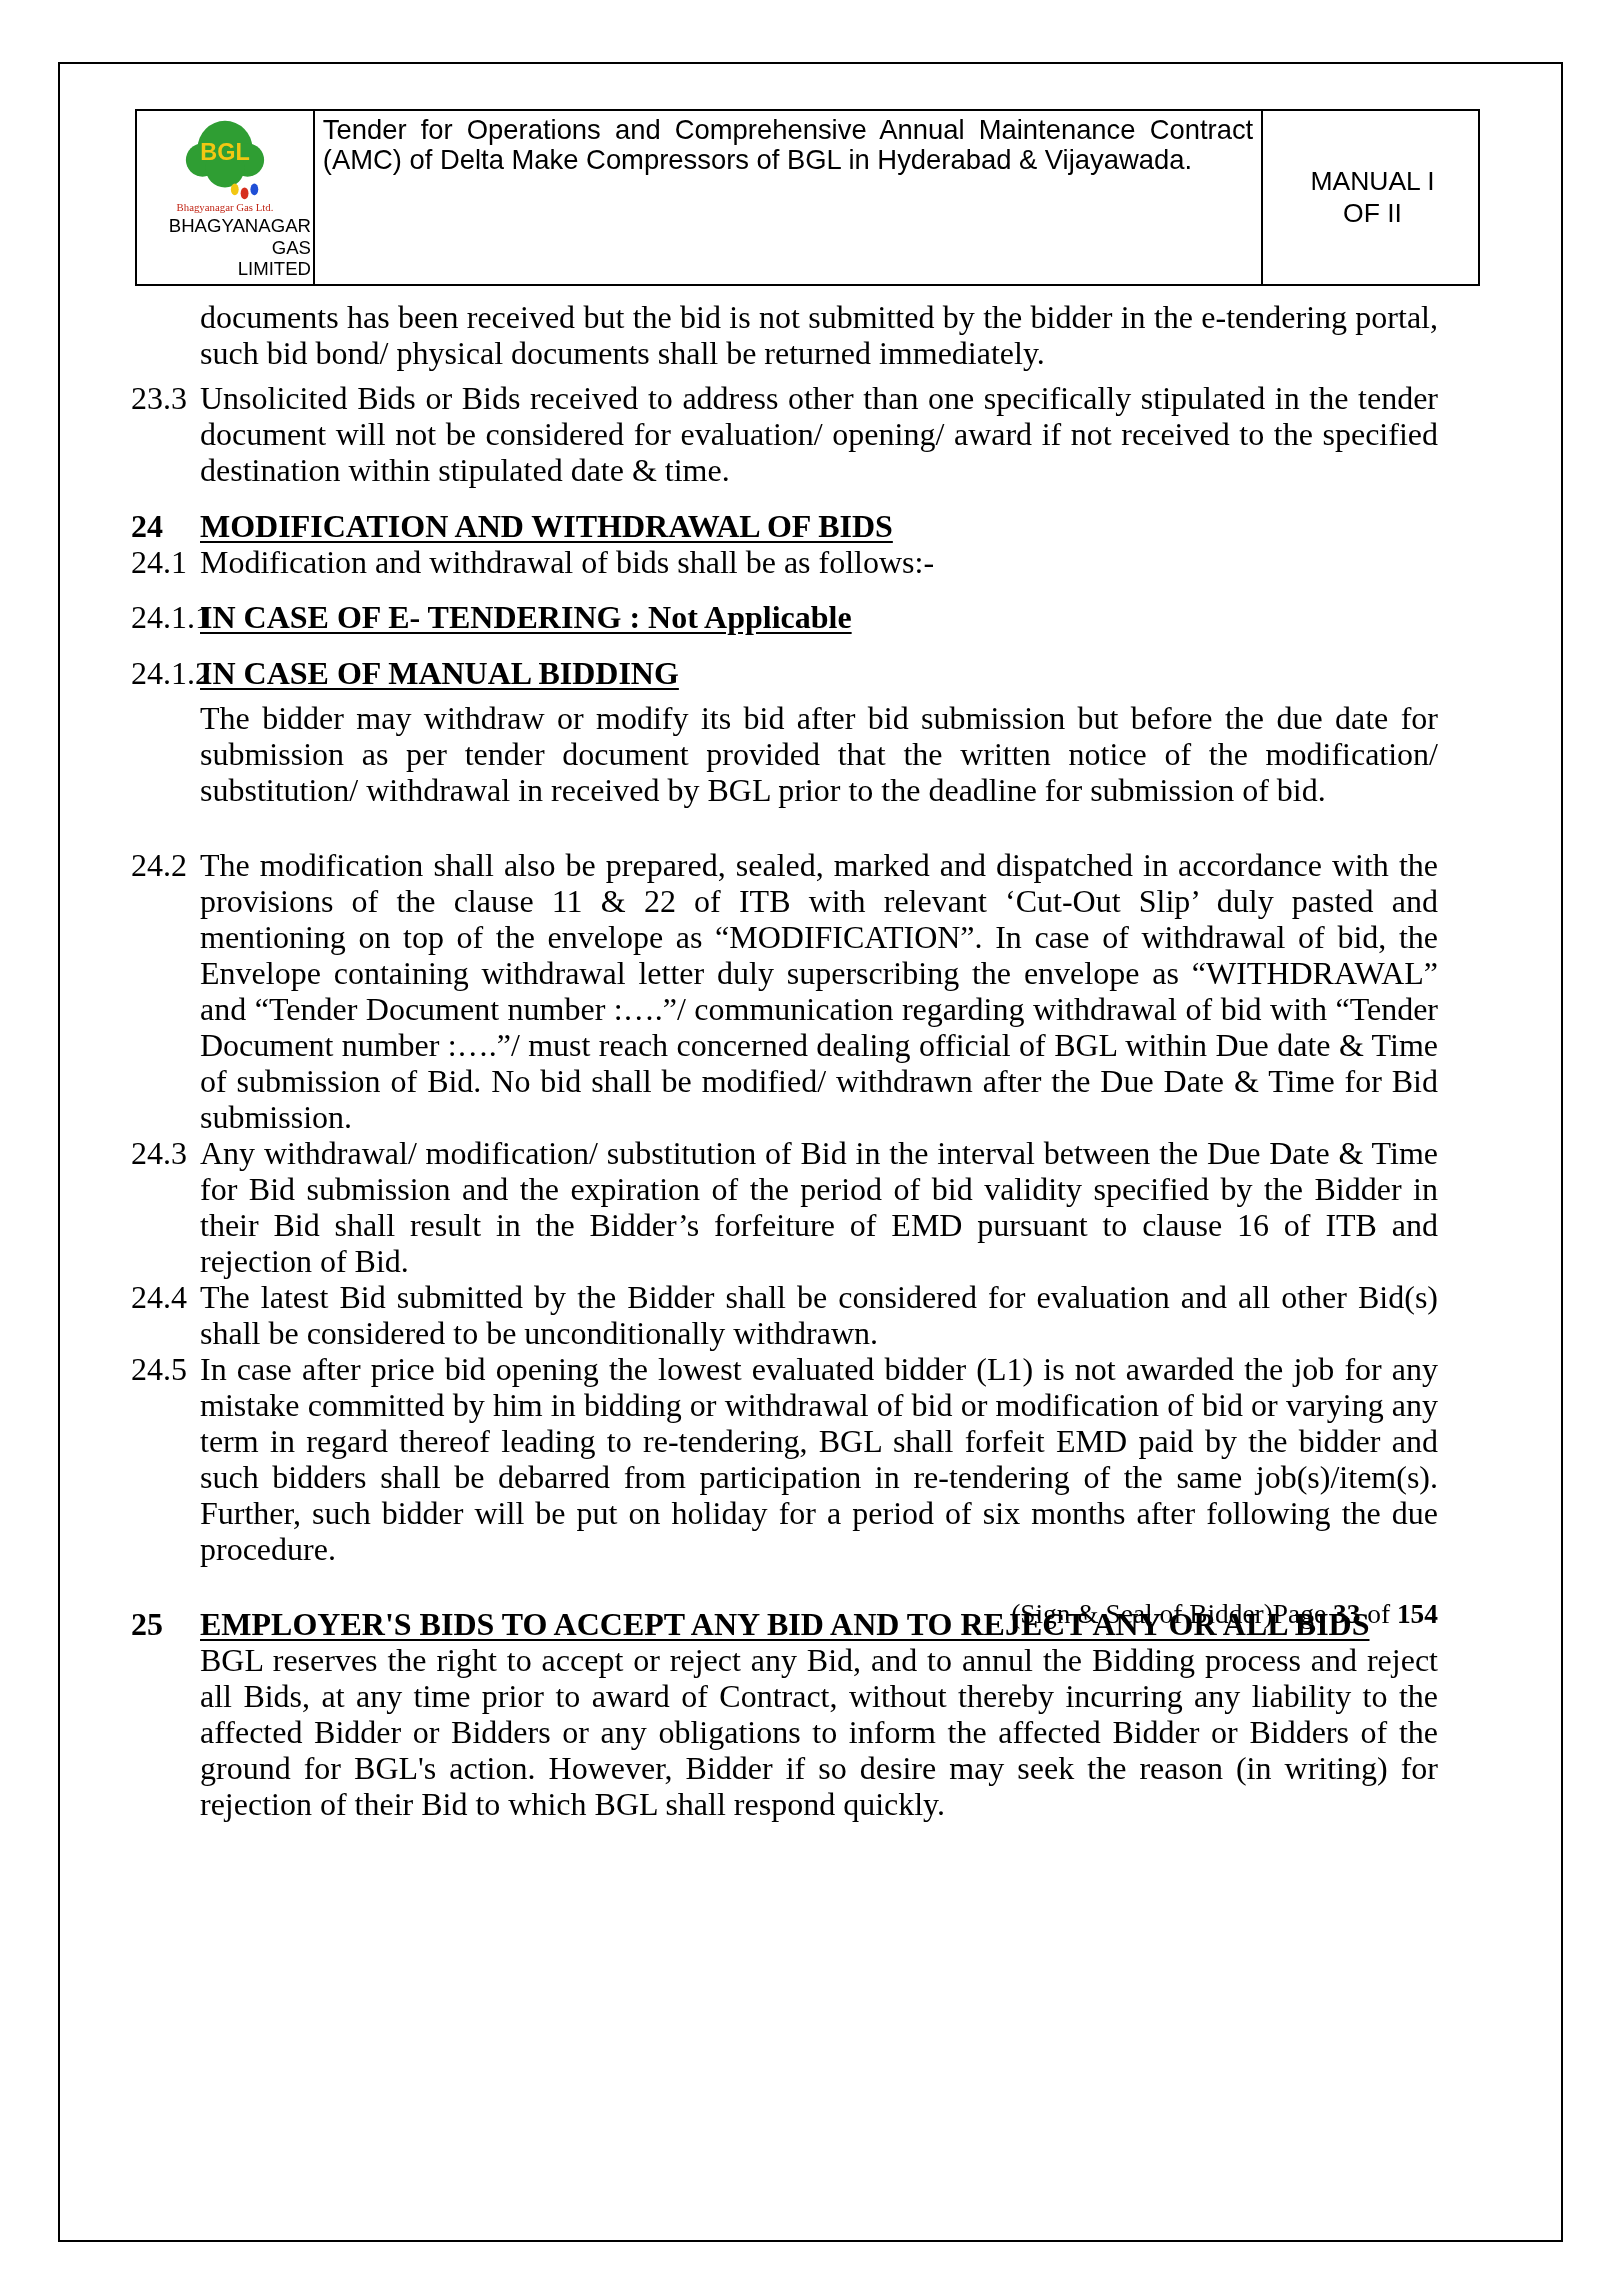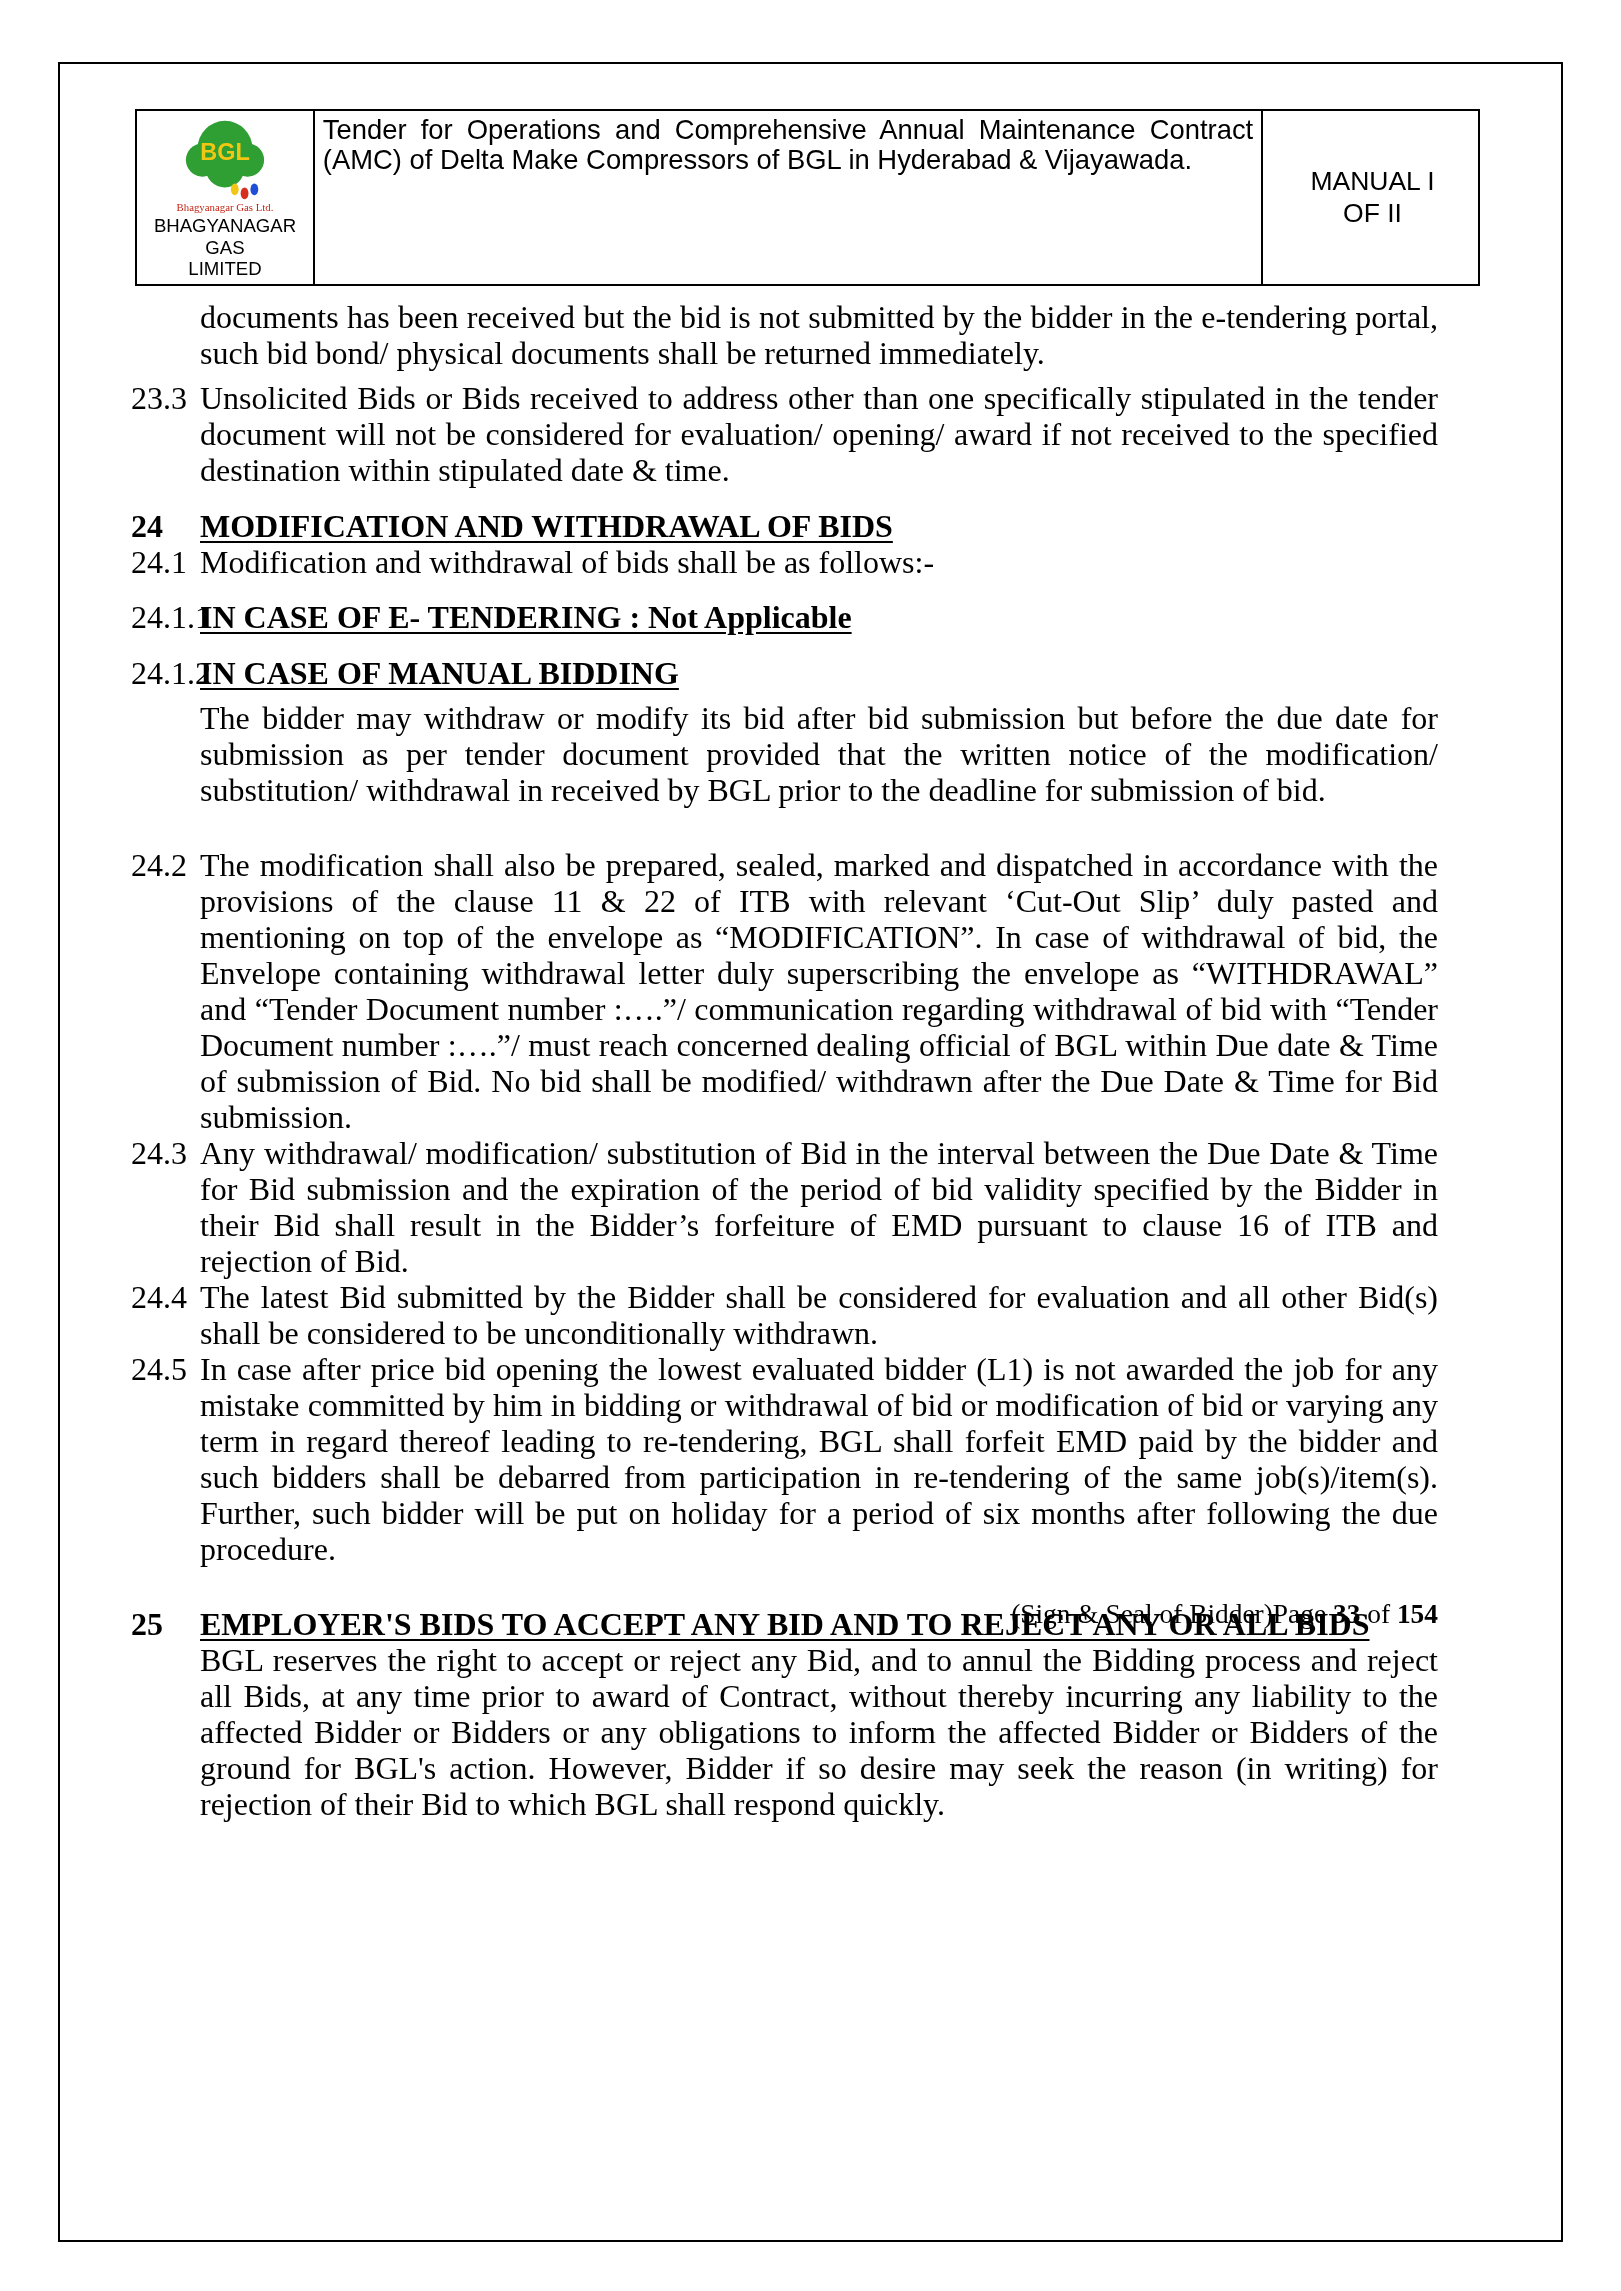--- a/index.html
+++ b/index.html
@@ -30,21 +30,21 @@
     display:grid;
     grid-template-columns:176px 948px 221px;
     border:2px solid #000;
     box-sizing:border-box;
     font-family:"Liberation Sans", sans-serif;
   }
   .hdr-cell { box-sizing:border-box; padding:3.9px 7.8px; }
   .hdr-cell + .hdr-cell { border-left:2px solid #000; }
   .logo-cell { display:flex; flex-direction:column; align-items:center; justify-content:center; padding:3.9px 2px; }
   .logo-tagline { font-size:10.8px; color:#c22717; margin-top:-3.9px; font-family:"Liberation Serif", serif; }
-  .company-name { text-align:center; font-size:18.6px; line-height:21.6px; color:#000; margin-top:2px; }
+  .company-name { text-align:right; font-size:18.6px; line-height:21.6px; color:#000; margin-top:2px; }
   .title-cell { display:flex; flex-direction:row; justify-content:center; }
   .tender-title { text-align:justify; font-size:27.4px; line-height:30px; }
   .bid-doc-no { text-align:center; font-size:27.4px; line-height:30px; }
   .volume-cell { display:flex; flex-direction:column; align-items:center; justify-content:center; font-size:26.5px; line-height:32px; }
   
   .body-text {
     margin-top:13.7px;
     padding-left:73px;
     padding-right:125px;
     font-size:32px;

